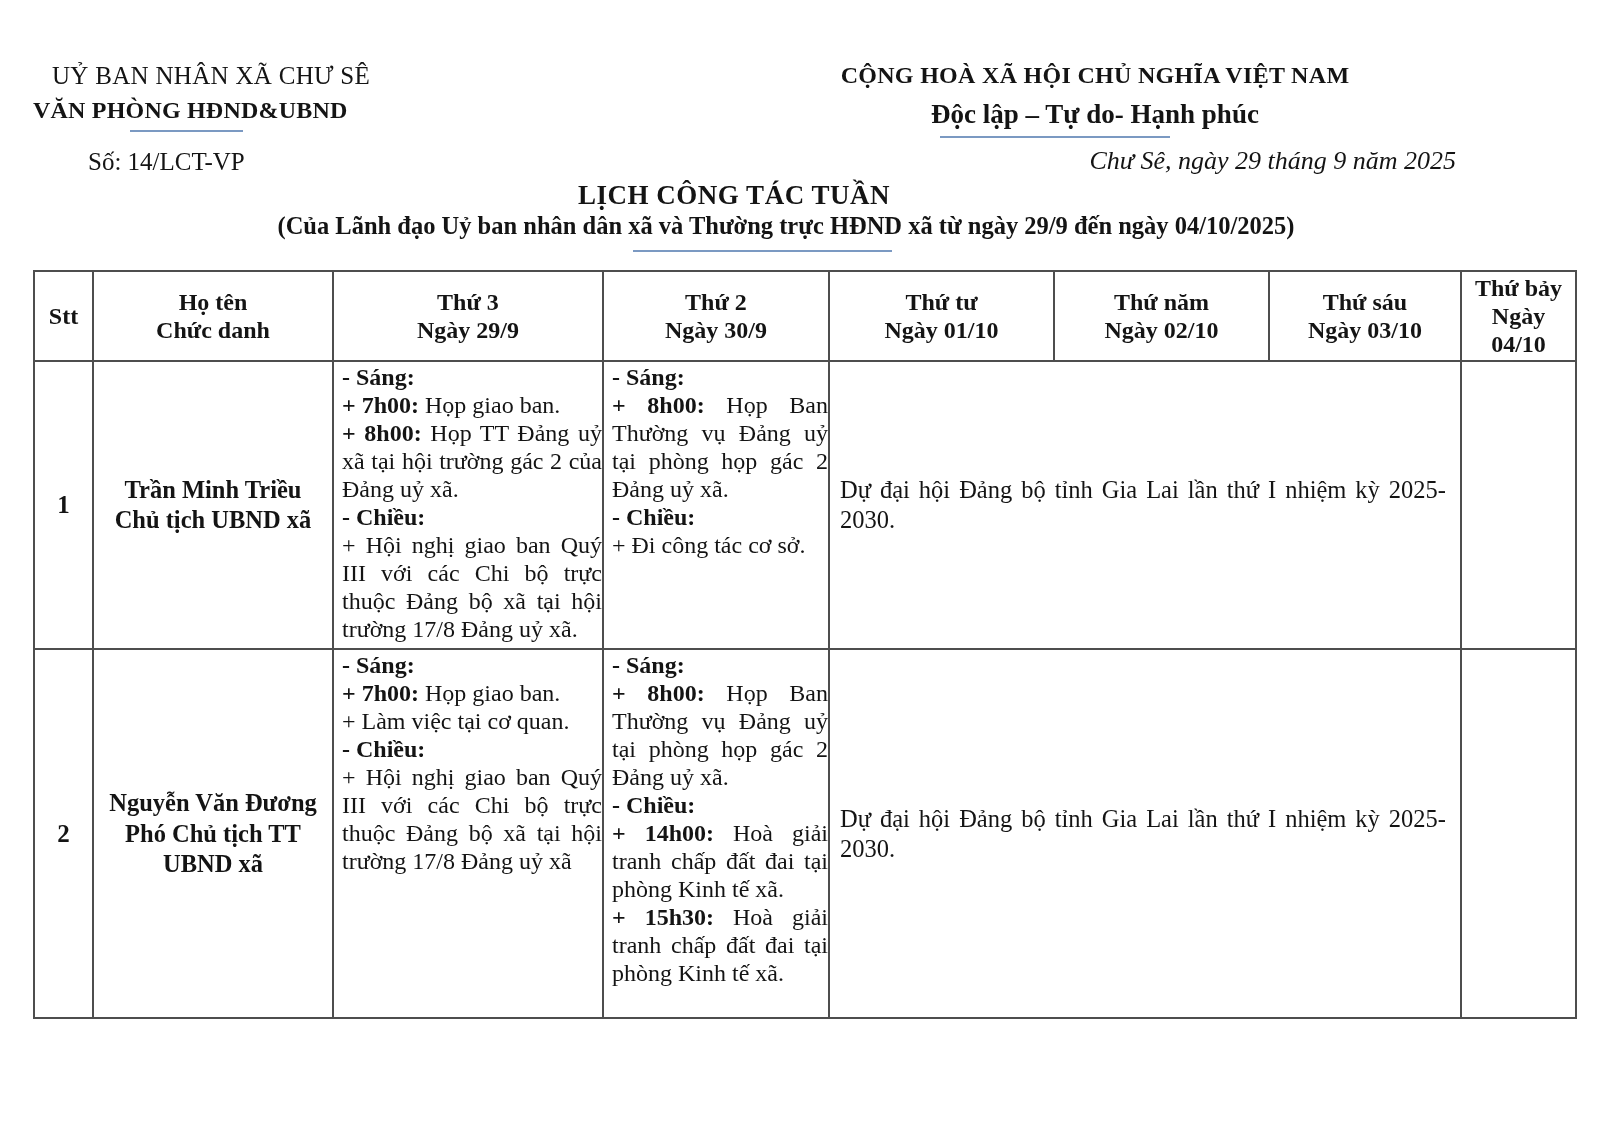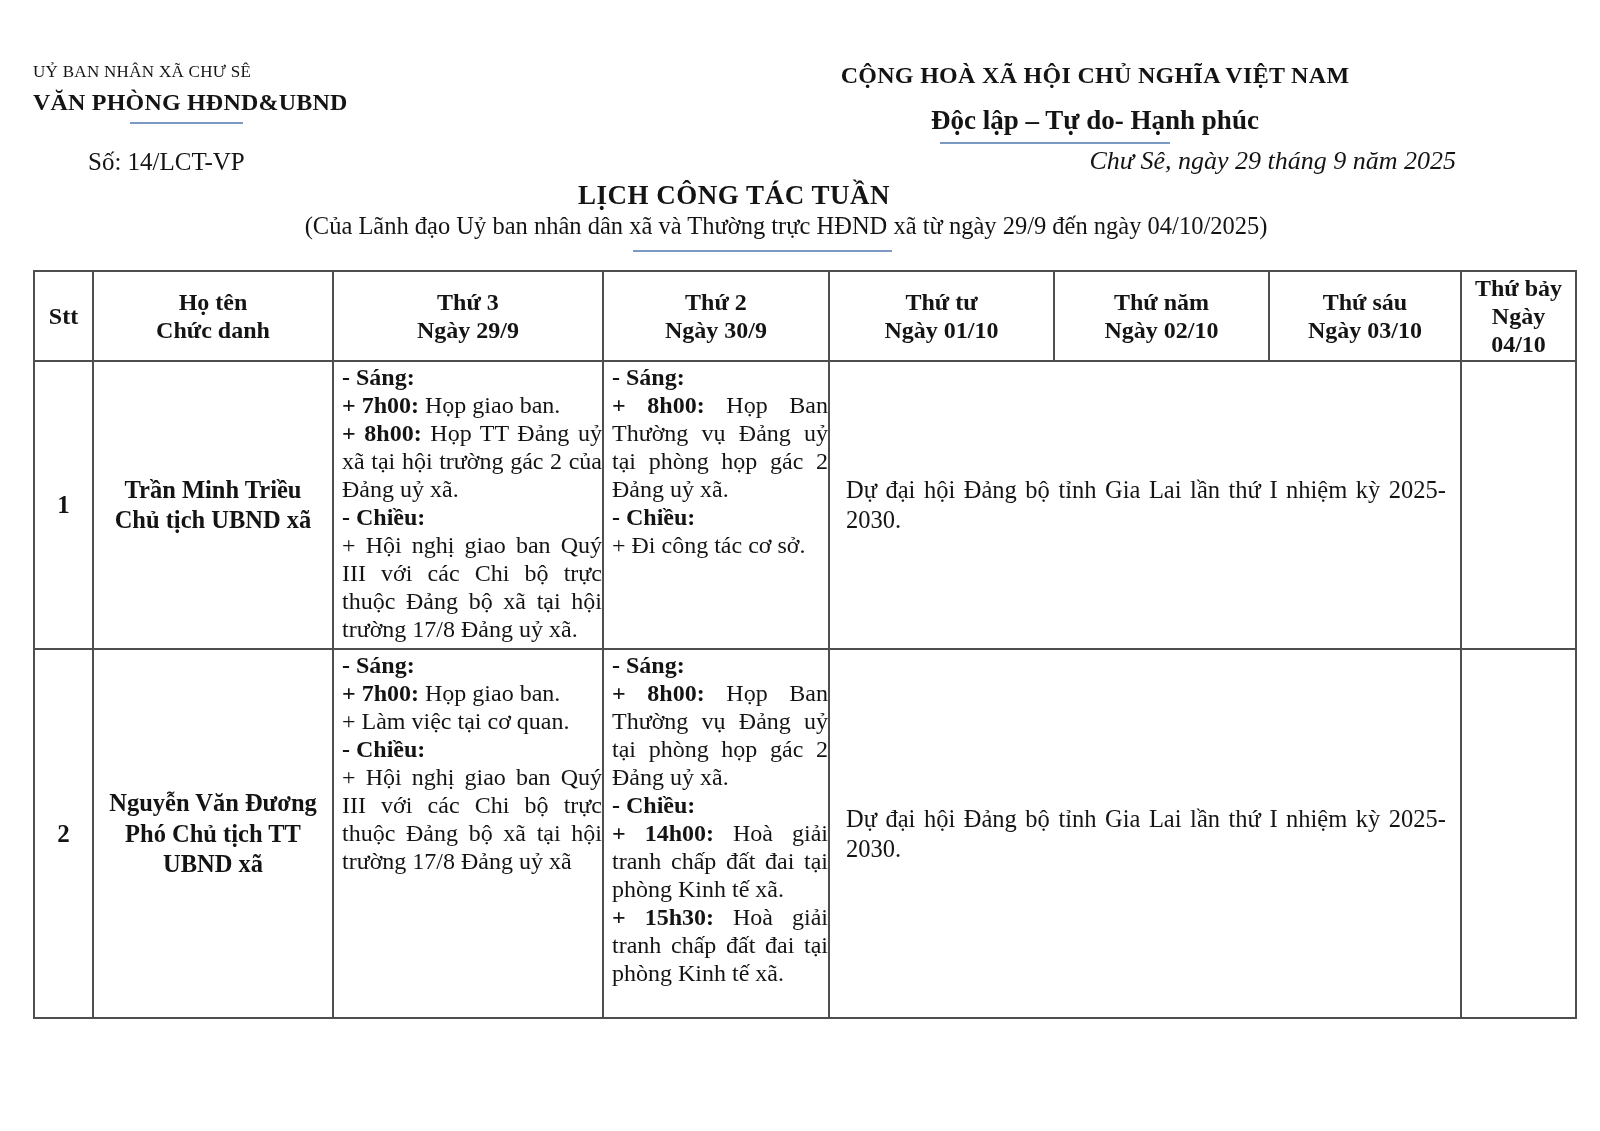--- a/index.html
+++ b/index.html
@@ -6,50 +6,50 @@
   * { box-sizing: border-box; }
   html,body { margin:0; padding:0; }
   body {
     width:1600px; height:1131px; background:#ffffff; overflow:hidden;
     font-family:"Liberation Serif","DejaVu Serif",serif; color:#141414;
   }
   .page { position:relative; width:1600px; height:1131px; background:#fff; }
 
   
   .org-block { position:absolute; left:33px; top:62px; }
-  .org-line1 { font-size:17px; letter-spacing:.3px; white-space:nowrap; }
+  .org-line1 { font-size:25px; letter-spacing:.3px; white-space:nowrap;margin-left:19px; }
   .org-line2 { font-size:24px; font-weight:bold; margin-top:7px; letter-spacing:.2px; white-space:nowrap; }
   .org-underline { width:113px; height:2px; margin:6px 0 0 97px; background:var(--accent); }
   .doc-number { position:absolute; left:88px; top:148px; font-size:25px; white-space:nowrap; }
 
   
   .nat-block { position:absolute; left:795px; top:62px; width:600px; text-align:center; }
   .nat-line1 { font-size:24px; font-weight:bold; letter-spacing:.3px; white-space:nowrap; }
-  .nat-line2 { font-size:27px; font-weight:bold; margin-top:16px; white-space:nowrap; }
+  .nat-line2 { font-size:27px; font-weight:bold; margin-top:10px; white-space:nowrap; }
   .nat-underline { width:230px; height:2px; margin-top:6px; margin-left:145px; background:var(--accent); }
   .place-date { position:absolute; left:1016px; top:146px; width:440px; font-size:26px; font-style:italic; text-align:right; white-space:nowrap; }
 
   
   .doc-title { position:absolute; left:0; top:180px; width:1468px; text-align:center; font-size:27px; font-weight:bold; letter-spacing:.5px; }
-  .doc-subtitle { position:absolute; left:0; top:212px; width:1572px; text-align:center; font-size:24.5px; font-weight:normal; }
+  .doc-subtitle { position:absolute; left:0; top:212px; width:1572px; text-align:center; font-size:24.5px; font-weight:bold; }
   .subtitle-underline { position:absolute; left:633px; top:250px; width:259px; height:2px; background:var(--accent); }
 
   
   .sched-table { position:absolute; left:33px; top:270px; border-collapse:collapse; table-layout:fixed; }
   .sched-table th, .sched-table td { border:2px solid var(--border); overflow:hidden; }
   .sched-table th { font-size:24px; font-weight:bold; text-align:center; vertical-align:middle; line-height:1.17; padding:2px 1px; }
   tr.r-head { height:88px; }
   tr.r1 { height:288px; }
   tr.r2 { height:369px; }
   td.stt-cell { text-align:center; vertical-align:middle; font-weight:bold; font-size:25px; }
   td.name-cell { text-align:center; vertical-align:middle; font-weight:bold; font-size:24.5px; line-height:1.24; padding:14px 4px; }
   td.sched-cell { vertical-align:top; padding:1px 0 0 8px; }
   .para { margin:0; text-align:justify; font-size:24px; line-height:28px; }
   .para b { font-weight:bold; }
-  td.span-cell { vertical-align:middle; padding:0 14px 0 16px; font-size:24.5px; line-height:30px; text-align:justify; }
+  td.span-cell { vertical-align:middle; padding:0 14px 0 10px; font-size:24.5px; line-height:30px; text-align:justify; }
   td.sat-cell { vertical-align:top; }
   .line { display:block; }
 </style>
 </head>
 <body>
 
 <div class="page">
 
   <div class="org-block">
     <div class="org-line1">UỶ BAN NHÂN XÃ CHƯ SÊ</div>

